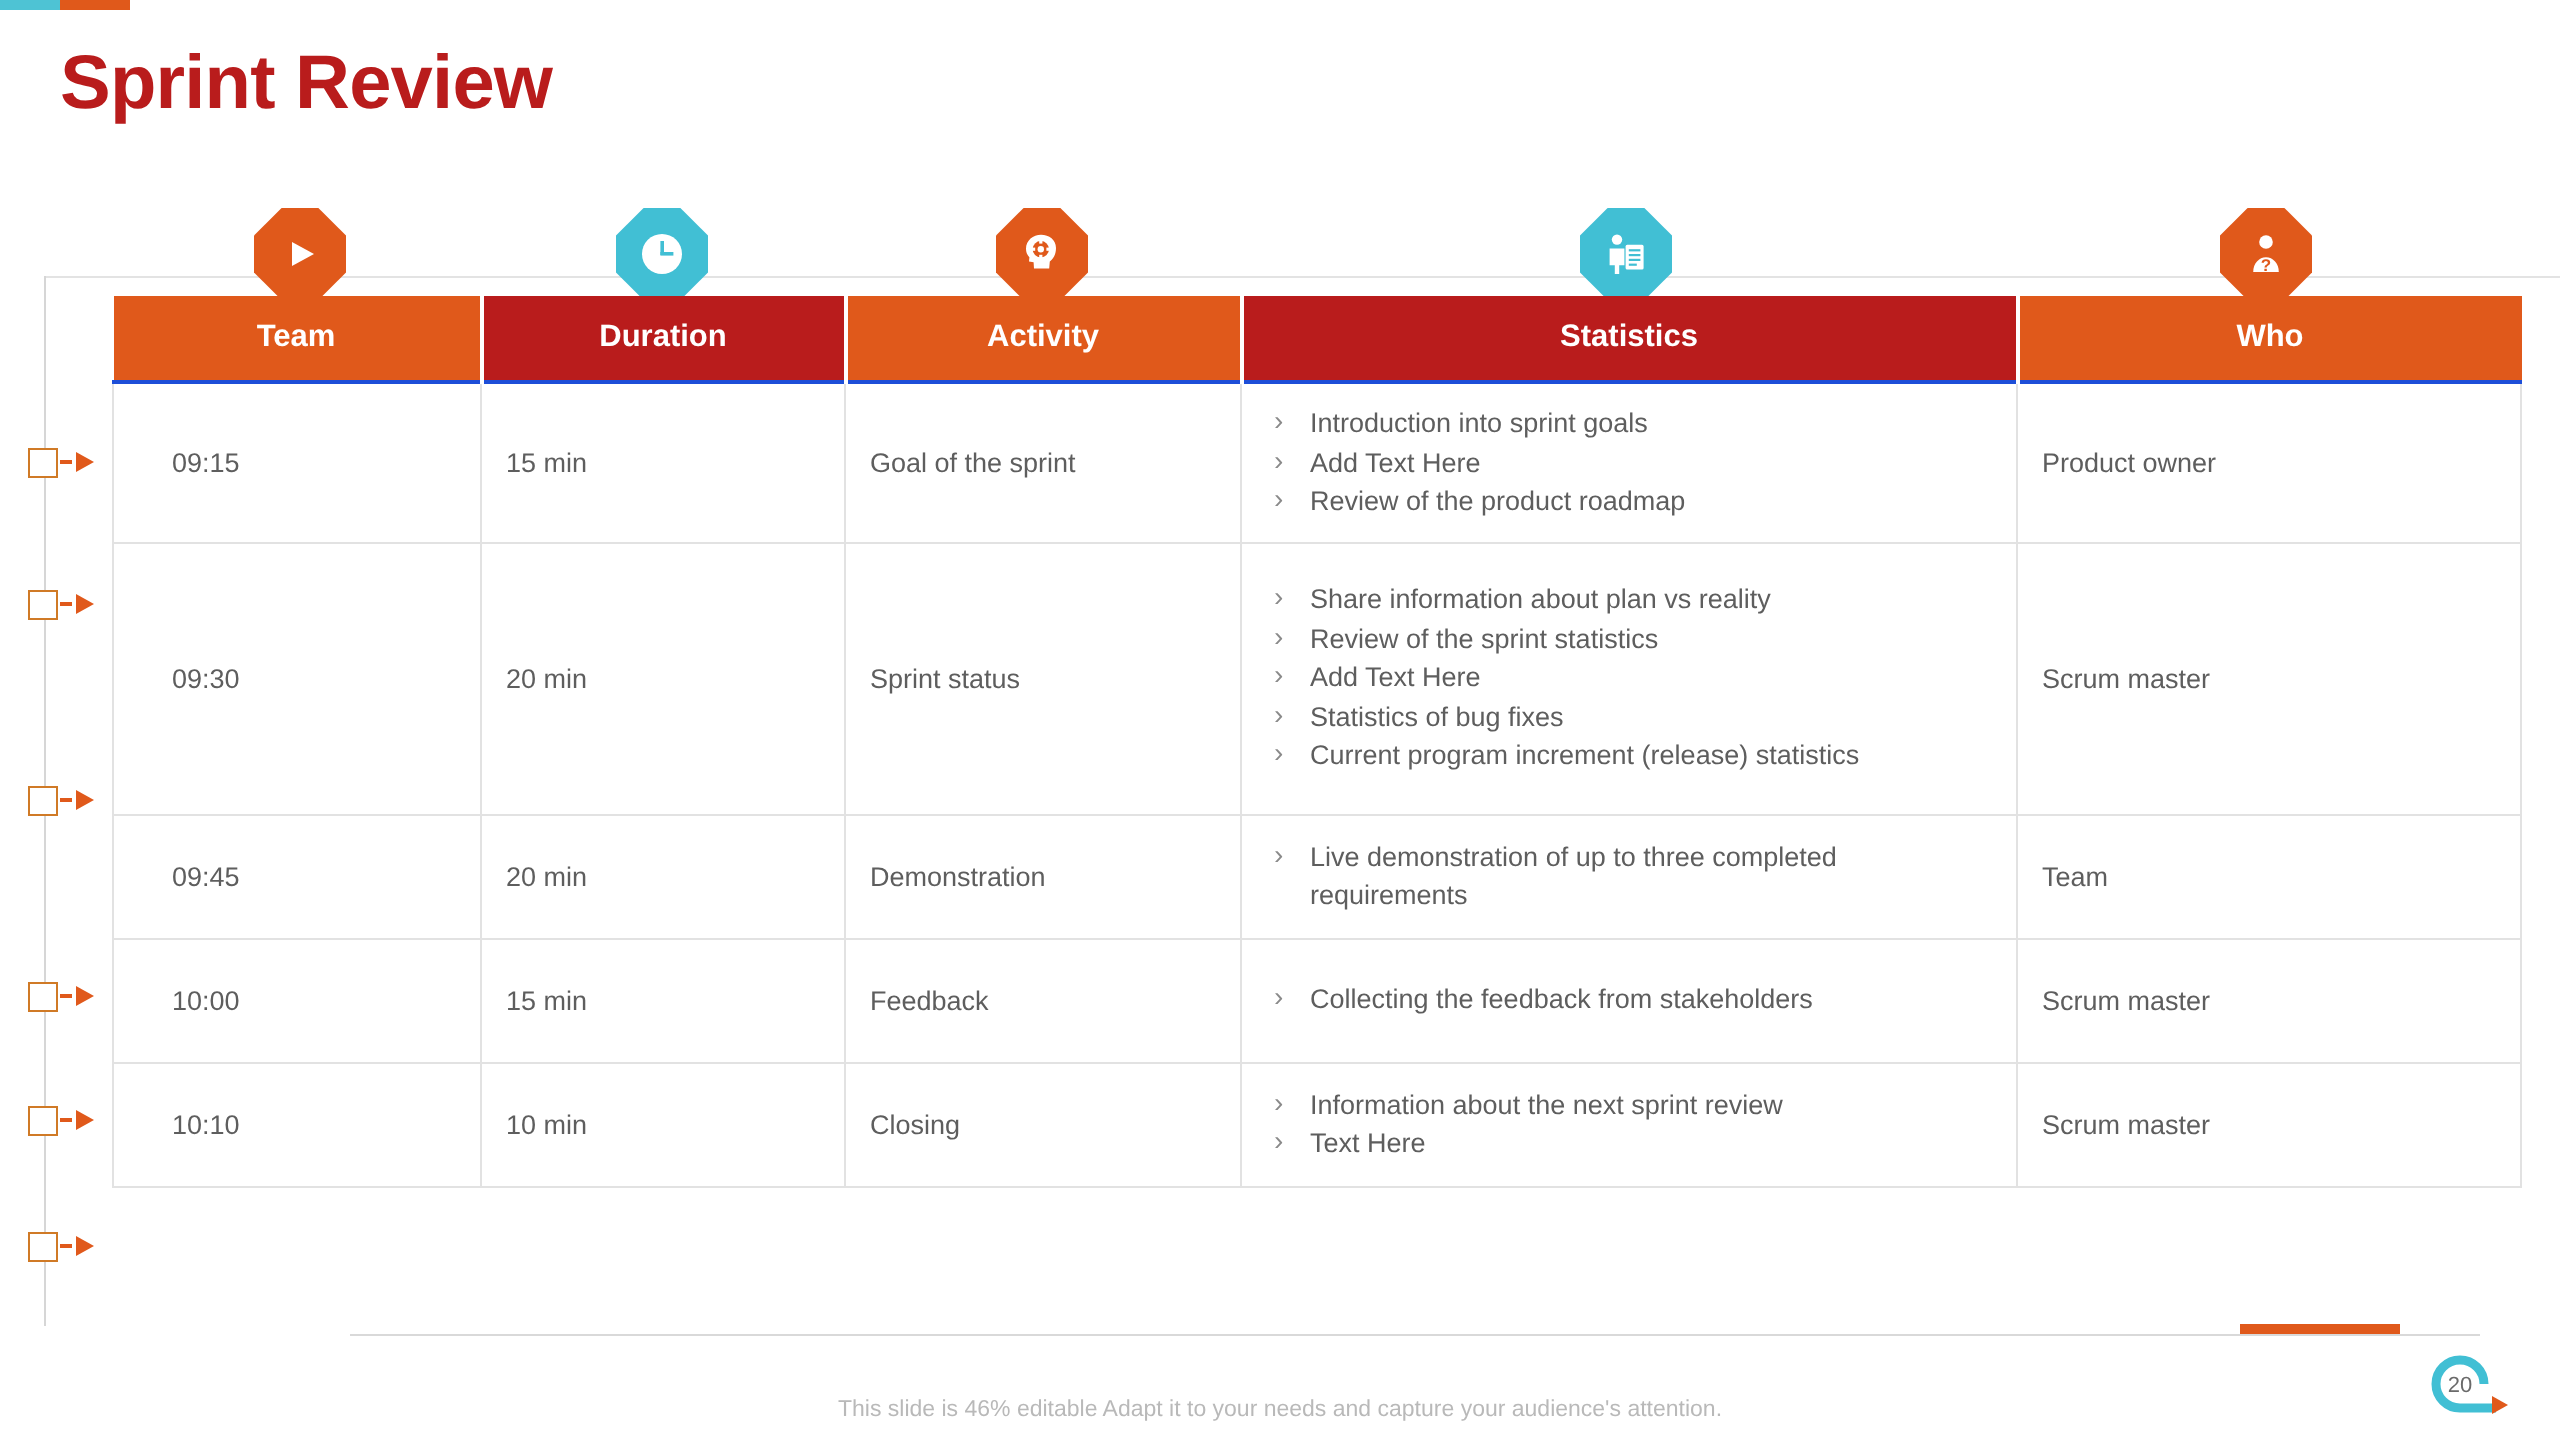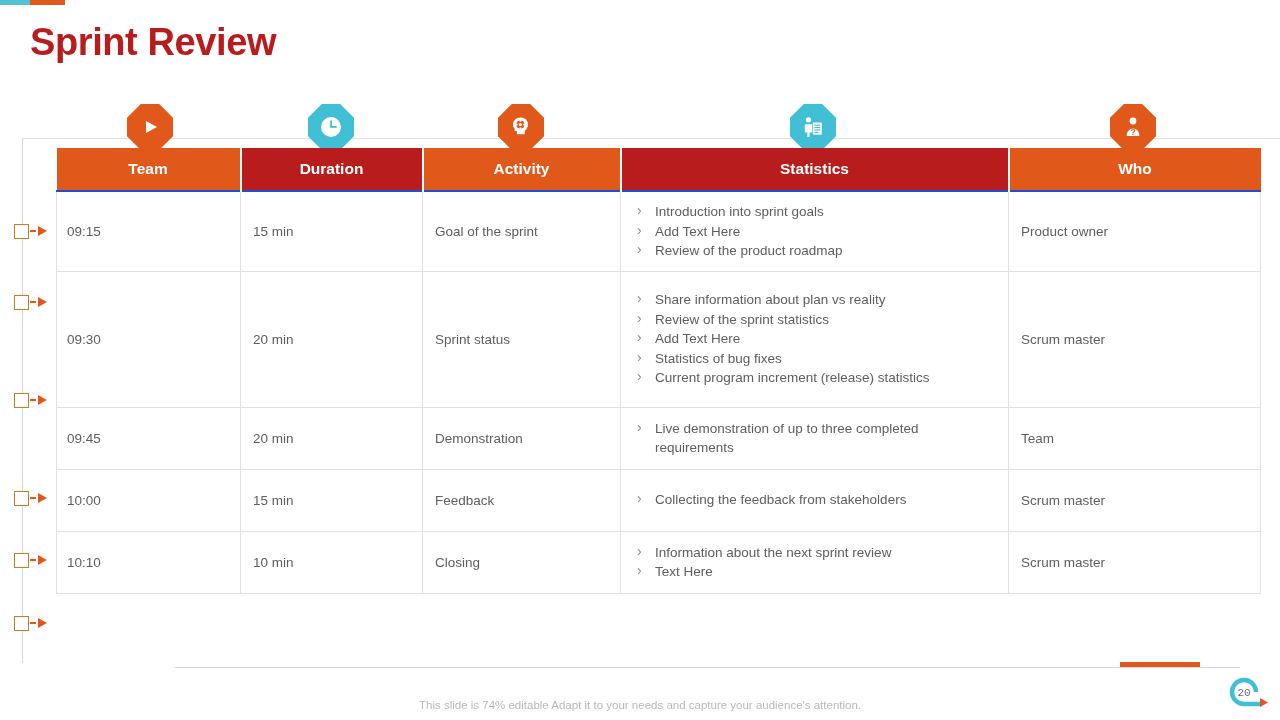--- a/index.html
+++ b/index.html
@@ -98,21 +98,21 @@
   .agenda-table td {
     border: 1px solid #e2e2e2;
     border-top: none;
     padding: 10px 12px;
     font-size: 13.5px;
     color: #5e5e5e;
     vertical-align: middle;
     background: #ffffff;
   }
   .agenda-table tr:first-child td { border-top: 2px solid #1d4ed8; }
-  .agenda-table td.col-start { padding-left: 10px; }
+  .agenda-table td.col-start { padding-left: 29px; }
   .agenda-table td.col-desc { padding-left: 14px; }
 
   .bullets { list-style: none; margin: 0; padding: 0; }
   .bullets li {
     position: relative;
     padding-left: 20px;
     line-height: 19.5px;
     margin: 0;
   }
   .bullets li::before {
@@ -162,22 +162,22 @@
   .footer-note {
     position: absolute;
     left: 0; top: 699px;
     width: 1280px;
     text-align: center;
     font-size: 11.5px;
     color: #b9b9b9;
   }
   .page-badge {
     position: absolute;
-    right: 10px; bottom: 6px;
-    width: 52px; height: 44px; font-family: Liberation Mono, monospace;
+    right: 24px; bottom: 6px;
+    width: 52px; height: 44px;
   }
   .page-badge .num {
     position: absolute;
     left: 0; top: 0;
     width: 52px; height: 44px;
     display: flex; align-items: center; justify-content: center;
     font-size: 11px;
     color: #6a6a6a;
     padding-top: 2px;
     box-sizing: border-box;
@@ -349,21 +349,21 @@
         <ul class="bullets">
           <li>Information about the next sprint review</li>
           <li>Text Here</li>
         </ul>
       </td>
       <td>Scrum master</td>
     </tr>
   </tbody>
 </table>
 
-<div class="footer-note">This slide is 74% editable Adapt it to your needs and capture your audience's attention.</div>
+<div class="footer-note">This slide is 46% editable Adapt it to your needs and capture your audience's attention.</div>
 
 <div class="page-badge">
   <svg width="52" height="44" viewBox="0 0 52 44">
     <path d="M38 22a12 12 0 1 0-12 12h18" fill="none" stroke="#41BFD4" stroke-width="4.5" stroke-linecap="butt"></path>
     <polygon points="42,28 50,32.5 42,37" fill="#E0591B"></polygon>
   </svg>
   <span class="num">20</span>
 </div>
 
 </body></html>

